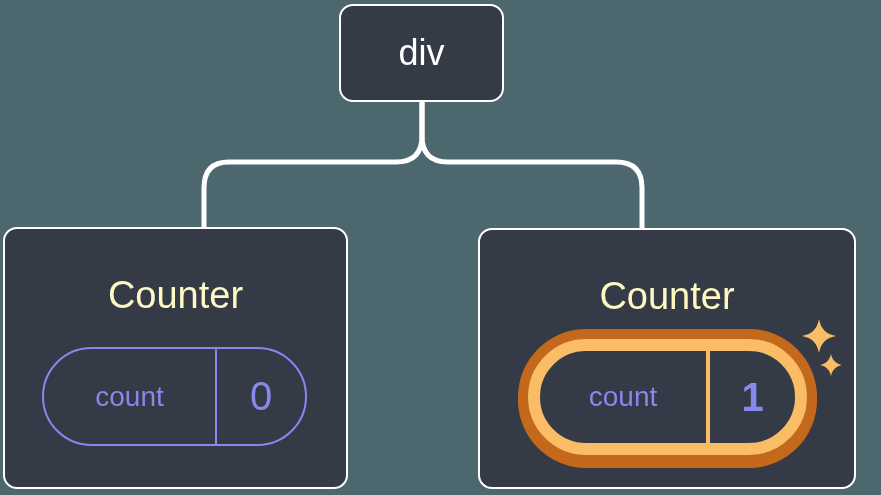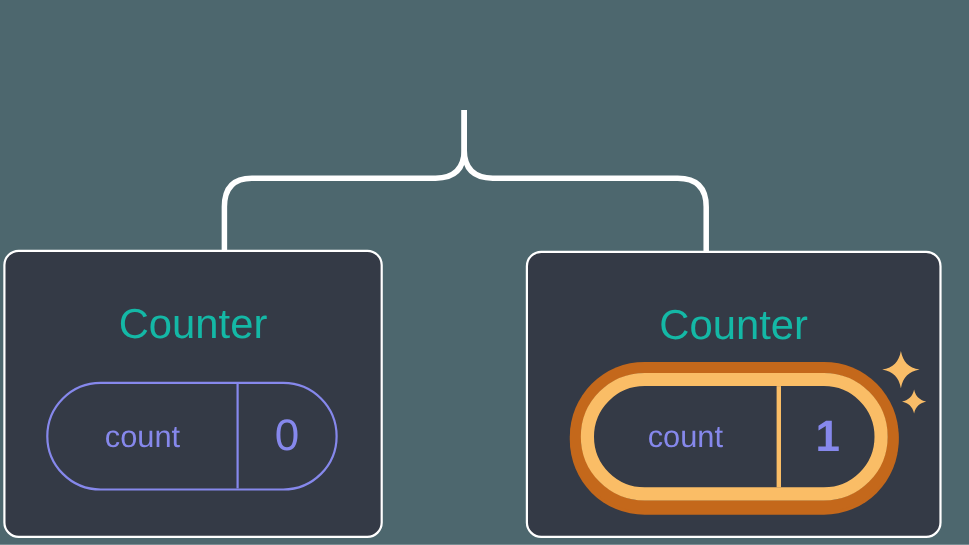--- a/index.html
+++ b/index.html
@@ -43,21 +43,21 @@
     font-weight: 500;
   }
   .card-left  { left: 3px;   top: 227px; width: 345px; height: 262px; }
   .card-right { left: 478px; top: 228px; width: 378px; height: 261px; }
   .card-title {
     position: absolute;
     left: 0;
     top: 46px;
     width: 100%;
     text-align: center;
-    color: #14b8a6;
+    color: #fef9c3;
     font-size: 38px;
     font-weight: 500;
     line-height: 40px;
   }
   
   .pill {
     position: absolute;
     left: 37px;
     top: 118px;
     width: 265px;
@@ -128,20 +128,23 @@
 </head>
 <body>
 
 <div class="stage">
 
   <svg class="connector-svg" width="881" height="495" viewBox="0 0 881 495">
     <path d="M422 100 V136 Q422 162 396 162 H229 Q204 162 204 188 V232" fill="none" stroke="#FFFFFF" stroke-width="5"></path>
     <path d="M422 100 V136 Q422 162 448 162 H616 Q642 162 642 188 V232" fill="none" stroke="#FFFFFF" stroke-width="5"></path>
   </svg>
 
+  <div class="node root-node">
+    <span class="root-label">div</span>
+  </div>
 
   <div class="node card-left">
     <div class="card-title">Counter</div>
     <div class="pill">
       <div class="key-seg">
         <span class="state-key">count</span>
       </div>
       <div class="val-seg">
         <span class="state-value">0</span>
       </div>

